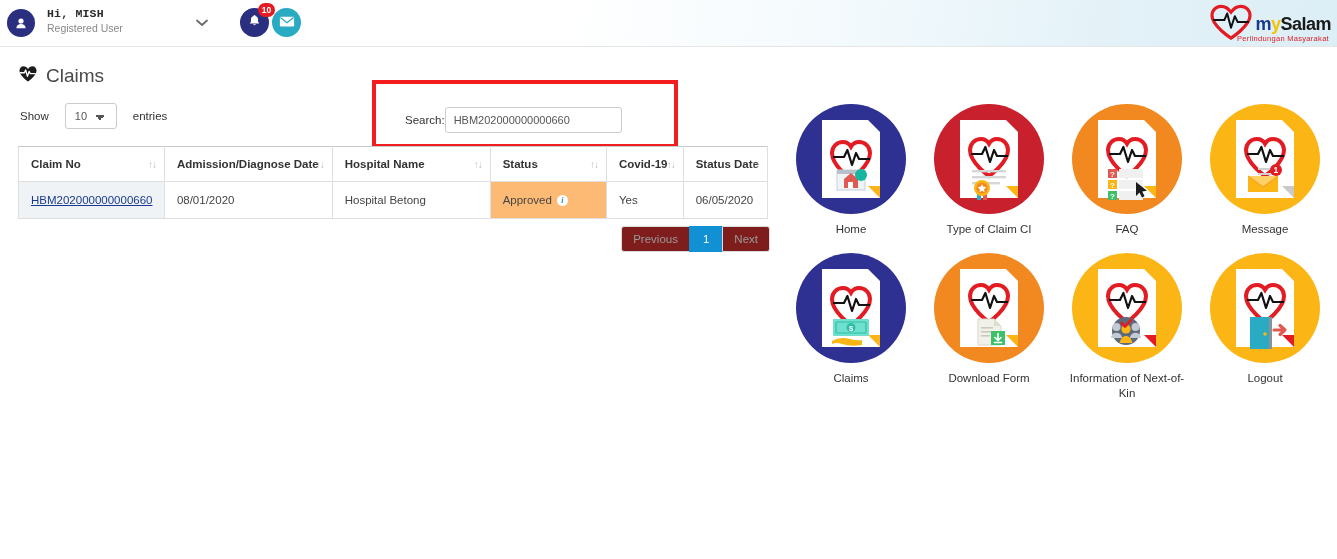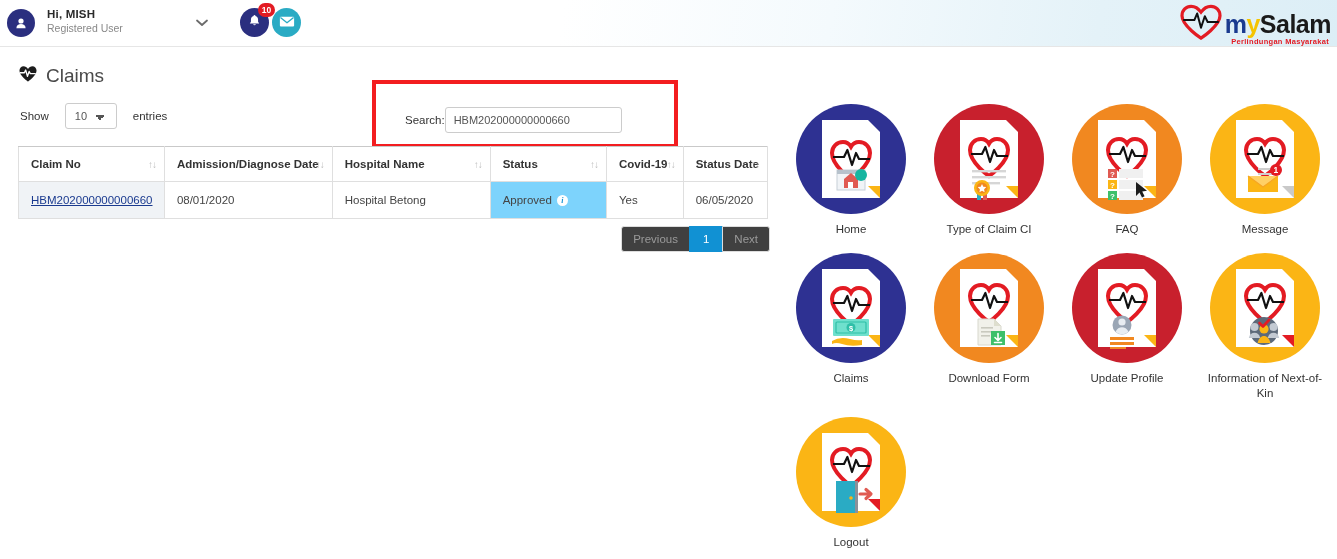--- a/index.html
+++ b/index.html
@@ -23,21 +23,21 @@
   }
   .avatar-btn {
     position: absolute; left: 7px; top: 9px;
     width: 28px; height: 28px; border-radius: 50%;
     background: #2b2f7f;
     display: flex; align-items: center; justify-content: center;
   }
   .avatar-btn svg { display: block; }
 
   .user-block { position: absolute; left: 47px; top: 8px; line-height: 1.1; }
-  .user-greet { font-size: 11.5px; font-weight: bold; color: #2b2b2b; letter-spacing: .2px; }
+  .user-greet { font-size: 11.5px; font-weight: bold; color: #2b2b2b; letter-spacing: .2px; font-family: Liberation Mono, monospace; }
   .user-role  { font-size: 10.5px; color: #888; margin-top: 2px; }
 
   .caret-btn {
     position: absolute; left: 193px; top: 14px;
     width: 18px; height: 18px;
     display:flex; align-items:center; justify-content:center;
     cursor: pointer;
   }
   .caret-btn svg { display:block; }
 
@@ -60,28 +60,28 @@
     position: absolute; left: 272px; top: 8px;
     width: 29px; height: 29px; border-radius: 50%;
     background: #2aabc4;
     display: flex; align-items: center; justify-content: center;
     cursor:pointer;
   }
 
   .brand { position: absolute; right: 6px; top: 3px; display:flex; align-items:center; }
   .brand-heart { margin-right: 2px; }
   .brand-text { position: relative; }
-  .brand-main { font-size: 25px; font-weight: bold; letter-spacing: -0.5px; line-height: 1; }
+  .brand-main { font-size: 18px; font-weight: bold; letter-spacing: -0.5px; line-height: 1; }
   .brand-m { color: #1a3a8f; }
   .brand-y { color: #f5c400; }
   .brand-salam { color: #1a1a1a; }
   .brand-sub {
     font-size: 7.5px; color: #e31b23; letter-spacing: .3px;
     position: absolute; right: 2px; bottom: -9px; white-space: nowrap;
-    font-weight: bold;
+    font-weight: normal;
   }
 
   
   .page-title {
     position: absolute; left: 18px; top: 65px;
     display: flex; align-items: center; gap: 8px;
   }
   .page-title .title-text { font-size: 19px; color: #4a4a4a; font-weight: normal; }
 
   
@@ -150,21 +150,21 @@
     color: #bdbdbd; font-size: 10px; letter-spacing: -1px;
   }
   .claims-table td {
     padding: 10px 8px 10px 12px;
     border: 1px solid #dfdfdf;
     color: #444; height: 37px;
     vertical-align: middle;
   }
   .cell-claimno { background: #f0f3f6; }
   .claim-link { color: #1a3a8f; text-decoration: underline; cursor: pointer; }
-  .cell-status { background: #7dd3fc; color: #fff; font-weight: normal; }
+  .cell-status { background: #fdba74; color: #fff; font-weight: normal; }
   .info-ico {
     display: inline-flex; align-items:center; justify-content:center;
     width: 11px; height: 11px; border-radius: 50%;
     background: #fff; color: #1191d3;
     font-size: 8px; font-weight: bold; font-style: italic;
     margin-left: 5px; vertical-align: 1px;
     font-family: "Liberation Serif", serif;
   }
   .col-claimno { width: 146px; }
   .col-admission { width: 168px; }
@@ -172,21 +172,21 @@
   .col-status { width: 118px; }
   .col-covid { width: 77px; }
   .col-statusdate { width: 81px; border-radius: 11px; }
 
   
   .pagination {
     position: absolute; right: 10px; top: 131px;
     display: flex;
   }
   .pg-btn {
-    border: 1px solid #ddd; background: #404040; color: #9a9a9a;
+    border: 1px solid #ddd; background: #7f1d1d; color: #9a9a9a;
     font-size: 11.5px; padding: 6px 11px; cursor: pointer;
     font-family: "Liberation Sans", sans-serif;
     margin-left: -1px;
   }
   .pg-btn:first-child { border-radius: 3px 0 0 3px; margin-left: 0; }
   .pg-btn:last-child { border-radius: 0 3px 3px 0; }
   .pg-btn.active { background: #1191d3; border-color: #1191d3; color: #fff; padding: 6px 13px; }
 
   
   .icon-grid {
@@ -452,39 +452,20 @@
           <rect x="23" y="64" width="12" height="1.6" fill="#c9c9be"></rect>
           <rect x="23" y="68" width="9" height="1.6" fill="#c9c9be"></rect>
           <rect x="33" y="64" width="14" height="14" fill="#3ec06b"></rect>
           <path d="M40 66.5 v6 M37 70.5 l3 3 3-3 M36.5 75.5 h7" stroke="#fff" stroke-width="1.6" fill="none" stroke-linecap="round" stroke-linejoin="round"></path>
         </svg>
       </span>
     </div>
     <div class="cell-label">Download Form</div>
   </div>
 
-  <div class="grid-cell">
-    <div class="circle" style="background:#c8202d">
-      <span>
-        <svg class="doc-svg" width="62" height="82" viewBox="0 0 62 82">
-          <path d="M2 2 h46 l12 12 v66 h-58 z" fill="#fff"></path>
-          <path d="M48 68 h12 v12 z" fill="#fbb515"></path>
-          <path d="M31 55 C31 55 12 42 12 29 C12 22.5 17 18 23 18 C26.5 18 29.4 19.9 31 22.7 C32.6 19.9 35.5 18 39 18 C45 18 50 22.5 50 29 C50 42 31 55 31 55 Z" fill="none" stroke="#e31b23" stroke-width="4"></path>
-          <path d="M13 33 h11 l3.4-7 4.6 15 4-12 3 6 h11" fill="none" stroke="#111" stroke-width="2.2" stroke-linejoin="round"></path>
-          <circle cx="26" cy="58" r="9.5" fill="#9aa6b5"></circle>
-          <circle cx="26" cy="55" r="3.6" fill="#e8edf2"></circle>
-          <path d="M19.5 64.8 c1.5-3.4 4-4.6 6.5-4.6 s5 1.2 6.5 4.6 a9.5 9.5 0 0 1 -13 0 z" fill="#e8edf2"></path>
-          <rect x="14" y="70" width="24" height="3" fill="#f18820"></rect>
-          <rect x="14" y="75" width="24" height="3" fill="#f18820"></rect>
-          <rect x="14" y="80" width="16" height="2.5" fill="#f18820"></rect>
-        </svg>
-      </span>
-    </div>
-    <div class="cell-label">Update Profile</div>
-  </div>
 
   <div class="grid-cell">
     <div class="circle" style="background:#fbb515">
       <span>
         <svg class="doc-svg" width="62" height="82" viewBox="0 0 62 82">
           <path d="M2 2 h46 l12 12 v66 h-58 z" fill="#fff"></path>
           <path d="M48 68 h12 v12 z" fill="#e31b23"></path>
           <path d="M31 55 C31 55 12 42 12 29 C12 22.5 17 18 23 18 C26.5 18 29.4 19.9 31 22.7 C32.6 19.9 35.5 18 39 18 C45 18 50 22.5 50 29 C50 42 31 55 31 55 Z" fill="none" stroke="#e31b23" stroke-width="4"></path>
           <path d="M13 33 h11 l3.4-7 4.6 15 4-12 3 6 h11" fill="none" stroke="#111" stroke-width="2.2" stroke-linejoin="round"></path>
           <circle cx="30" cy="64" r="14" fill="#5d6a7a"></circle>

